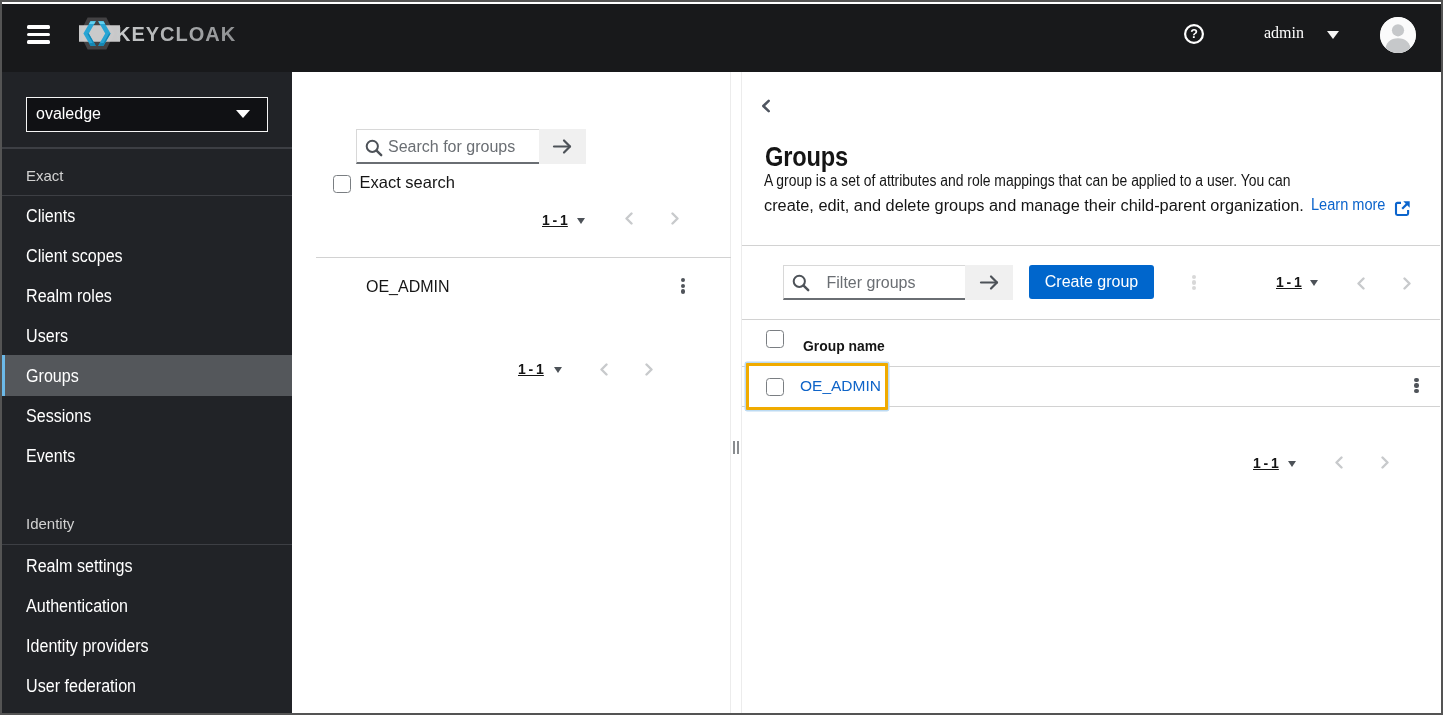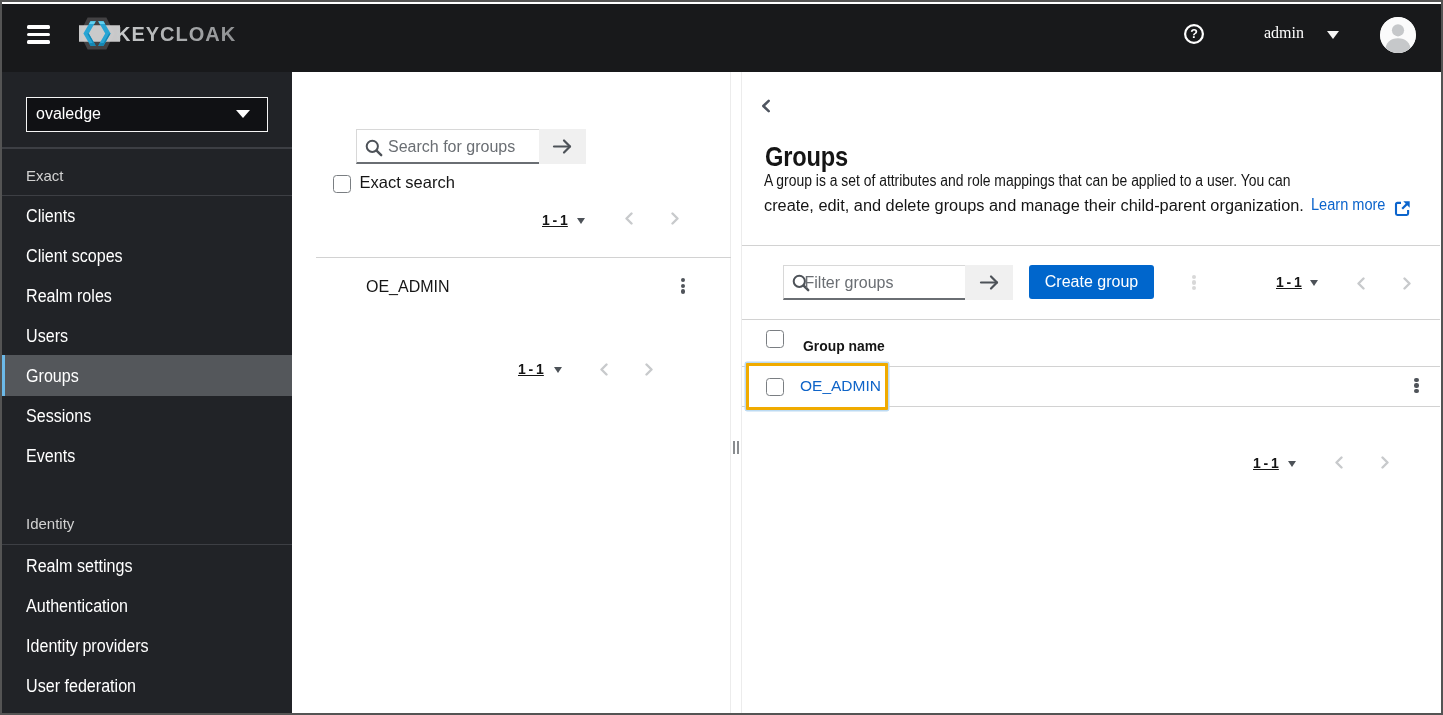--- a/index.html
+++ b/index.html
@@ -178,21 +178,21 @@
     <path d="M9.3,1.3 L15.7,1.3 L15.7,7.7 Z" fill="#0b64cc"></path>
     <line x1="14.4" y1="2.6" x2="8.2" y2="8.8" stroke="#0b64cc" stroke-width="2.2"></line>
   </svg>
 <div class="abs hline" style="left:742px; top:245px; width:698px;"></div>
 
 <div class="abs searchbox" style="left:758.5px; top:264.5px; width:206.5px; height:35px;">
   <svg class="abs" style="left:8px; top:8.5px;" width="19" height="19" viewBox="0 0 19 19">
     <circle cx="7.3" cy="7.3" r="5.6" fill="none" stroke="#4d5258" stroke-width="2"></circle>
     <line x1="11.6" y1="11.6" x2="16.2" y2="16.2" stroke="#4d5258" stroke-width="2.4" stroke-linecap="round"></line>
   </svg>
-  <span class="abs placeholder" style="left:21px; top:8px;">Filter groups</span>
+  <span class="abs placeholder" style="left:43px; top:8px;">Filter groups</span>
 </div>
 <div class="abs searchbtn" style="left:965px; top:264.5px; width:48px; height:35px;">
   <svg class="abs" style="left:14px; top:8px;" width="22" height="19" viewBox="0 0 22 19">
     <line x1="2" y1="9.5" x2="18" y2="9.5" stroke="#4d5258" stroke-width="2.2" stroke-linecap="round"></line>
     <polyline points="12,3.5 18,9.5 12,15.5" fill="none" stroke="#4d5258" stroke-width="2.2" stroke-linecap="round" stroke-linejoin="round"></polyline>
   </svg>
 </div>
 <div class="abs" style="left:1029px; top:265px; width:125px; height:34px; background:#0066cc; border-radius:3px;"></div>
 <div class="abs" style="left:1029px; top:265px; width:125px; height:34px; color:#fff; font-size:16px; text-align:center; line-height:34px;">Create group</div>
 <div class="abs kebab light" style="left:1192px; top:274.5px;">

